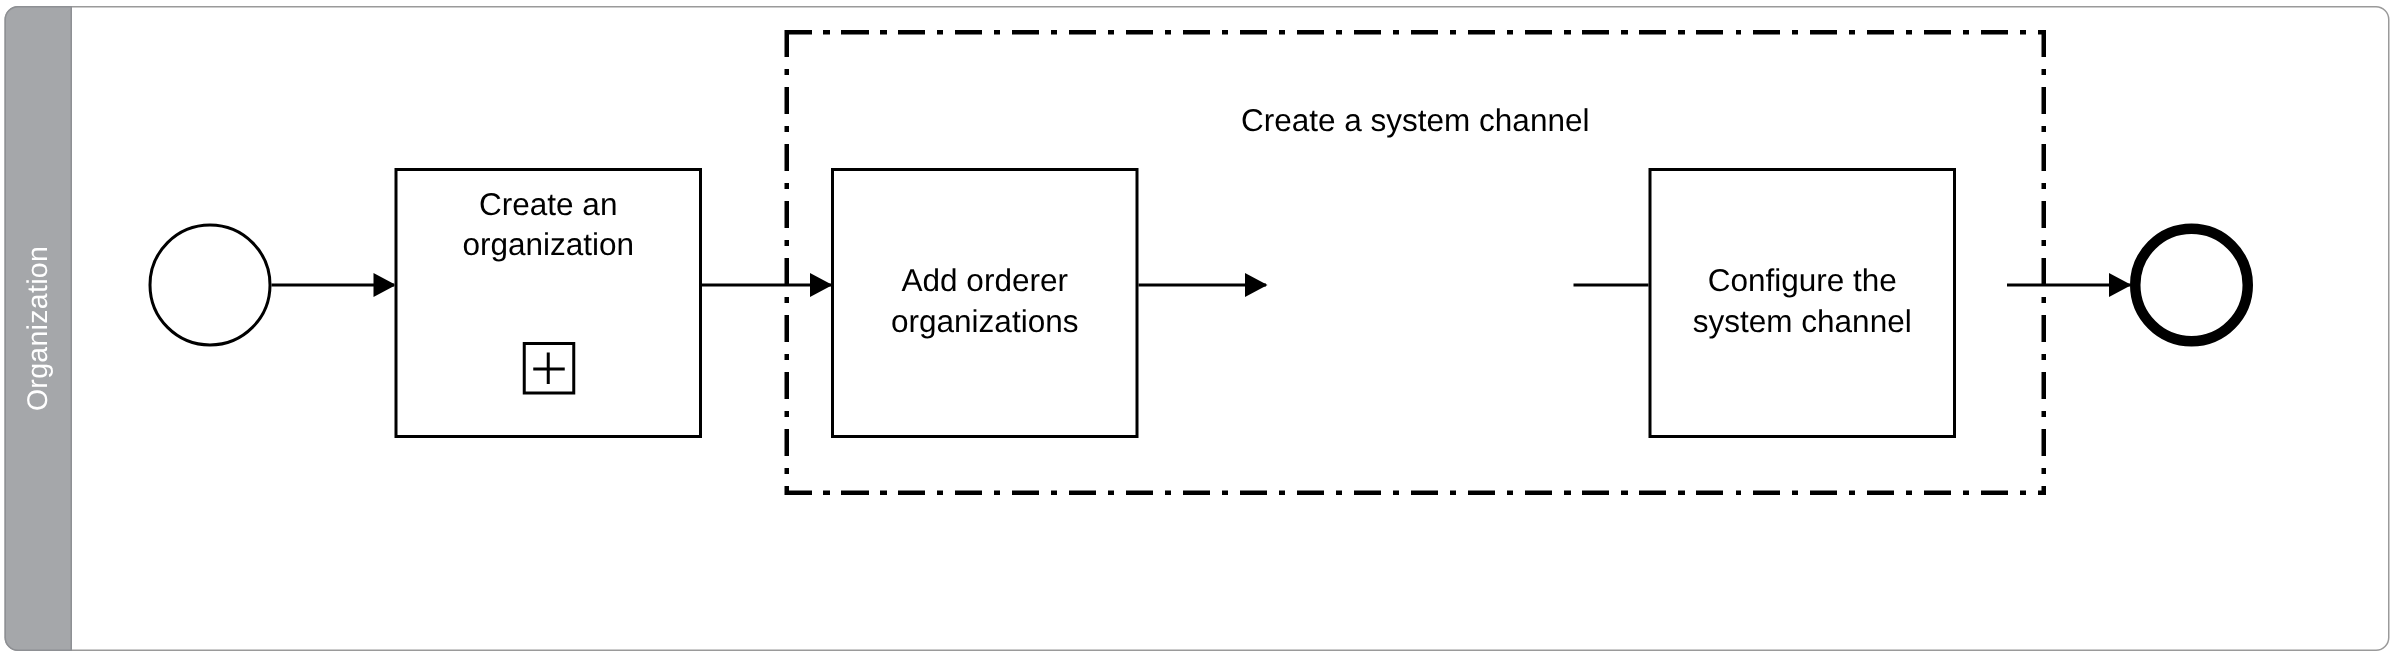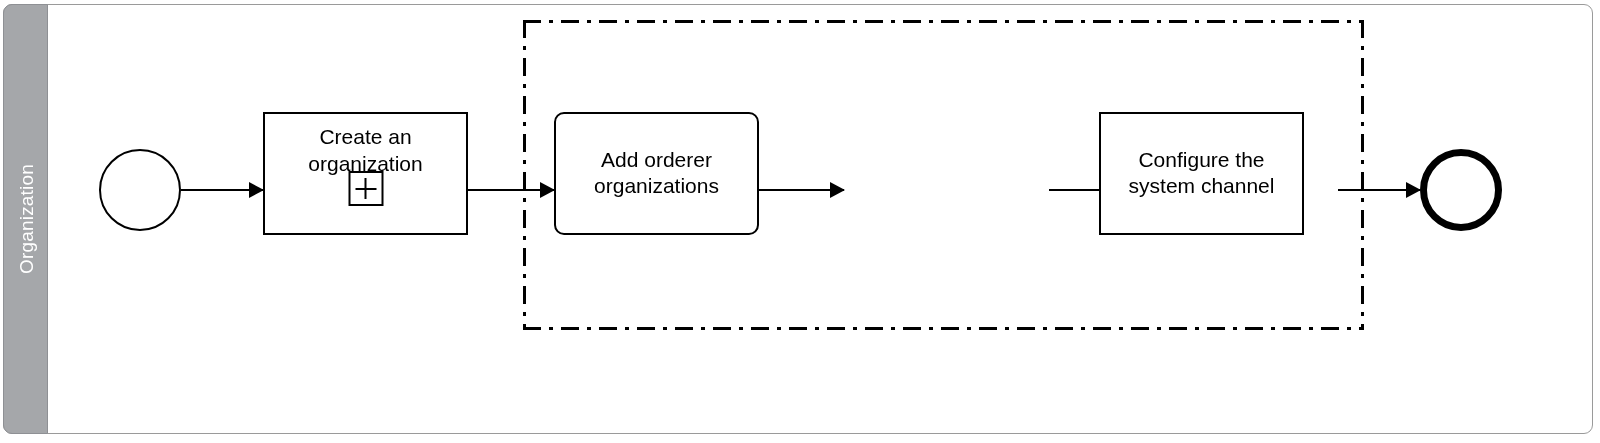--- a/index.html
+++ b/index.html
@@ -132,21 +132,21 @@
     line-height: 1.2;
   }
 
   
   .task {
     position: absolute;
     box-sizing: border-box;
     border: 2px solid #000000;
     background: #ffffff;
     top: 112px;
-    height: 123px;
+    height: 180px;
     width: 205px;
   }
   .task-label {
     position: absolute;
     left: 6px;
     right: 6px;
     text-align: center;
     font-size: 21px;
     line-height: 1.28;
     color: #000000;
@@ -220,38 +220,39 @@
 
   <div class="lane-header">
     <span class="lane-label">Organization</span>
   </div>
 
   <div class="group-box">
     <div class="gb-edge gb-top"></div>
     <div class="gb-edge gb-bottom"></div>
     <div class="gb-edge gb-left"></div>
     <div class="gb-edge gb-right"></div>
+    <div class="group-label">Create a system channel</div>
   </div>
 
   <div class="event event-start"></div>
 
   <div class="flow" style="left:181px; width:82px;">
     <span class="arrowhead"></span>
   </div>
 
   <div class="task task-top" style="left:263px;">
     <div class="task-label">Create an organization</div>
     <div class="subprocess-marker"></div>
   </div>
 
   <div class="flow" style="left:468px; width:86px;">
     <span class="arrowhead"></span>
   </div>
 
-  <div class="task task-mid" style="left:554px;border-radius:10px;">
+  <div class="task task-mid" style="left:554px;">
     <div class="task-label">Add orderer organizations</div>
   </div>
 
   <div class="flow" style="left:759px; width:85px;">
     <span class="arrowhead"></span>
   </div>
 
 
   <div class="flow" style="left:1049px; width:84px;">
     <span class="arrowhead"></span>

